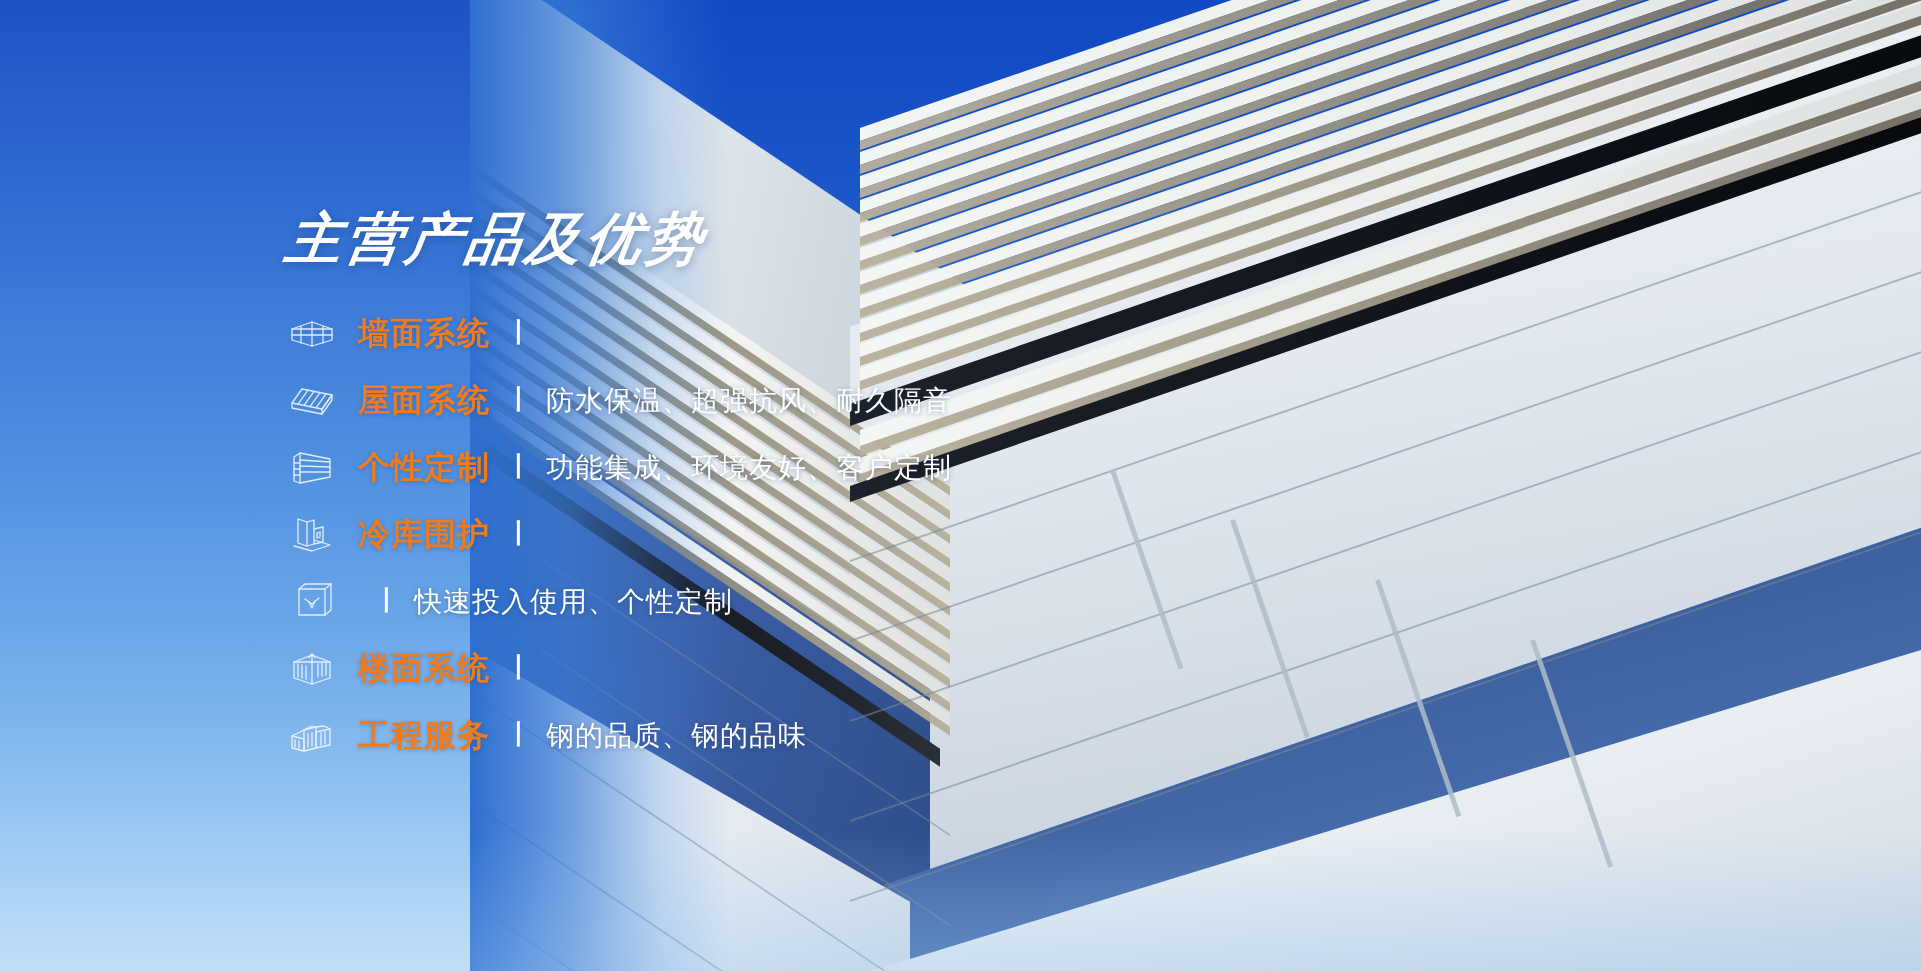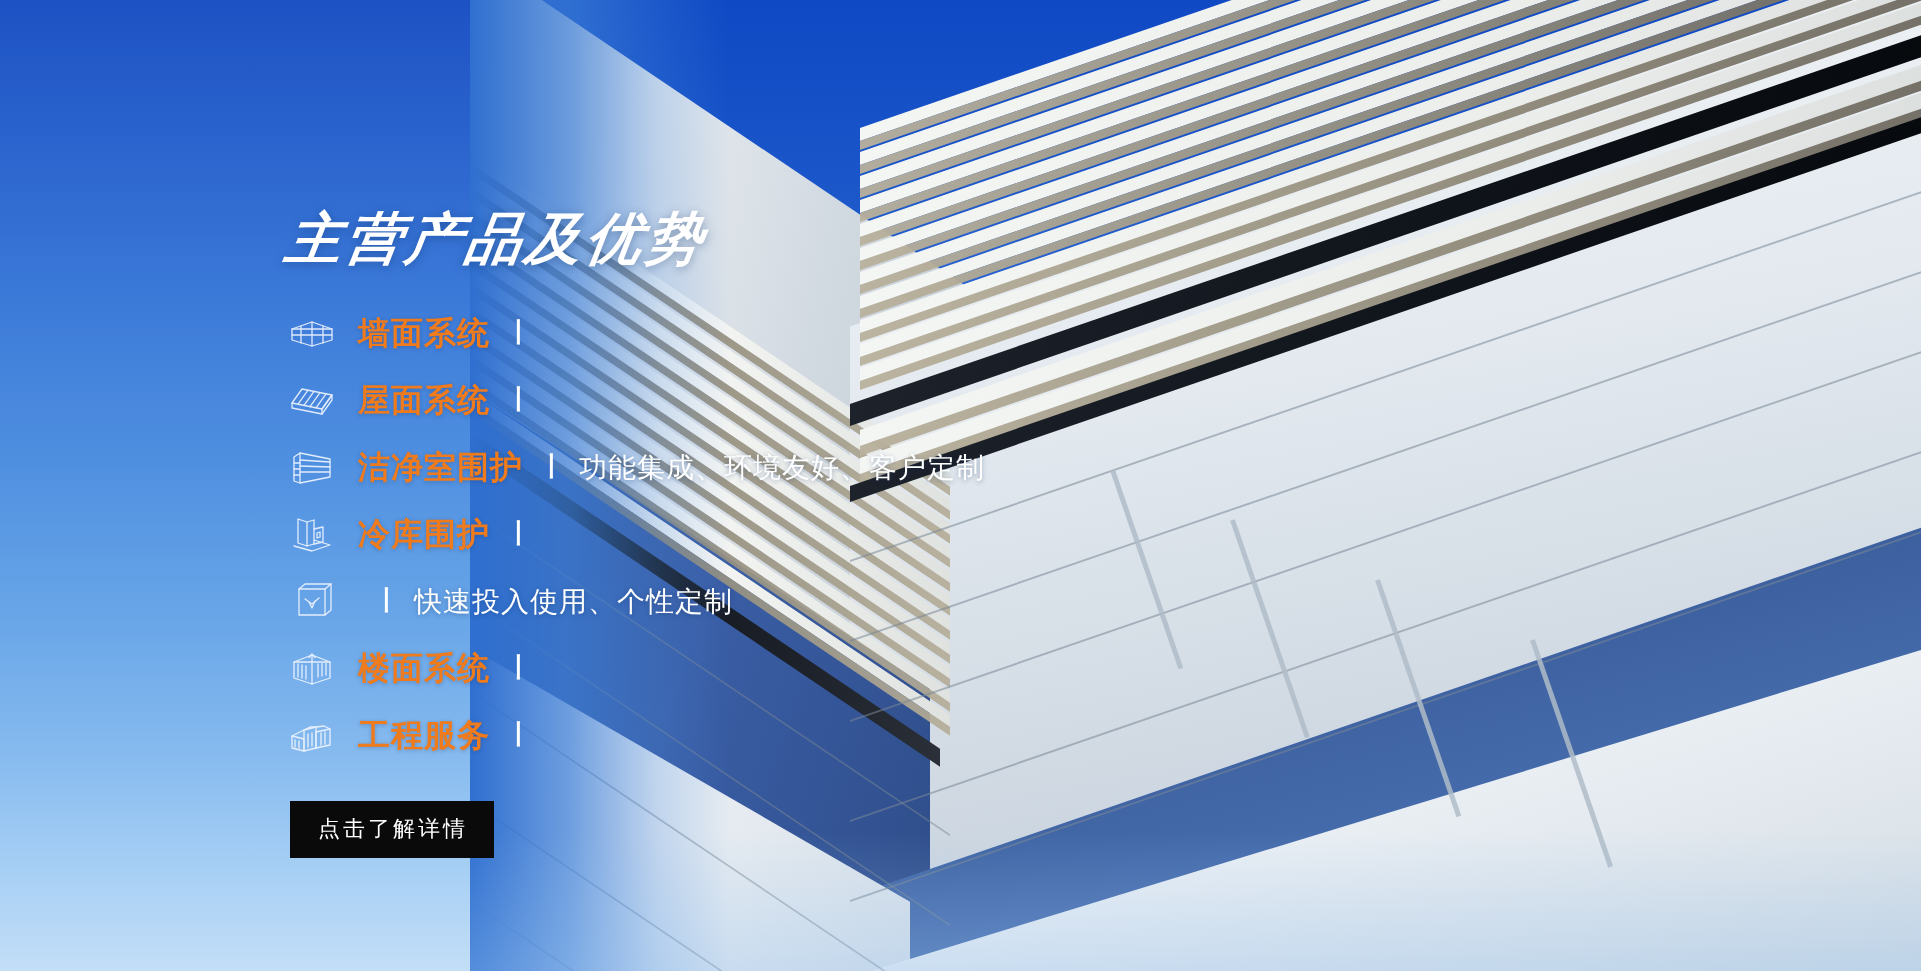--- a/index.html
+++ b/index.html
@@ -266,33 +266,34 @@
               <g fill="none" stroke="#eef4ff" stroke-width="1.3" stroke-linejoin="round" stroke-linecap="round" opacity="0.92">
       <path d="M13 5 L43 11 L33 25 L3 19 Z"></path>
       <path d="M3 19 L3 24 L33 30 L33 25"></path>
       <path d="M33 25 L43 11 L43 16 L33 30"></path>
       <path d="M19 6.2 L9 20.2 M25 7.4 L15 21.4 M31 8.6 L21 22.6 M37 9.8 L27 23.8"></path>
      </g>
             </svg>
           </span>
           <span class="prod-name">屋面系统</span>
           <span class="prod-sep">丨</span>
+          <span class="prod-desc">防水保温、超强抗风、耐久隔音</span>
         </div>
         <div class="prod-row">
           <span class="prod-icon">
             <svg width="44" height="40" viewBox="0 0 44 40">
               <g fill="none" stroke="#eef4ff" stroke-width="1.3" stroke-linejoin="round" stroke-linecap="round" opacity="0.92">
       <path d="M10 5 L10 35 L40 29 L40 11 Z"></path>
       <path d="M10 5 L4 9 L4 33 L10 35"></path>
       <path d="M10 12 L40 14 M10 18 L40 19 M10 24 L40 24"></path>
       <path d="M4 15 L10 15 M4 21 L10 21 M4 27 L10 27"></path>
      </g>
             </svg>
           </span>
-          <span class="prod-name">洁净室围护</span>
+          <span class="prod-name">个性定制</span>
           <span class="prod-sep">丨</span>
           <span class="prod-desc">功能集成、环境友好、客户定制</span>
         </div>
         <div class="prod-row">
           <span class="prod-icon">
             <svg width="44" height="40" viewBox="0 0 44 40">
               <g fill="none" stroke="#eef4ff" stroke-width="1.3" stroke-linejoin="round" stroke-linecap="round" opacity="0.92">
       <path d="M8 4 L8 28 L17 31 L17 7 Z"></path>
       <path d="M17 7 L24 5 L24 29 L17 31"></path>
       <path d="M24 14 L33 12 L33 27 L24 29"></path>
@@ -341,18 +342,18 @@
       <path d="M4 18 L4 30 L16 33 L16 21 Z"></path>
       <path d="M16 12 L16 33 L28 30 L28 9 Z"></path>
       <path d="M28 14 L28 30 L42 27 L42 11 Z"></path>
       <path d="M4 18 L10 15 L16 12 M16 12 L22 9 L28 9 M28 9 L36 8 L42 11"></path>
       <path d="M7 22 L7 29 M11 23 L11 30 M20 16 L20 29 M24 15 L24 28 M33 15 L33 27 M37 14 L37 26"></path>
      </g>
             </svg>
           </span>
           <span class="prod-name">工程服务</span>
           <span class="prod-sep">丨</span>
+          <span class="prod-desc">钢的品质、钢的品味</span>
         </div>
       </div>
 
-    <button class="cta">点击了解详情</button>
   </div>
 </div>
 
 </body></html>

